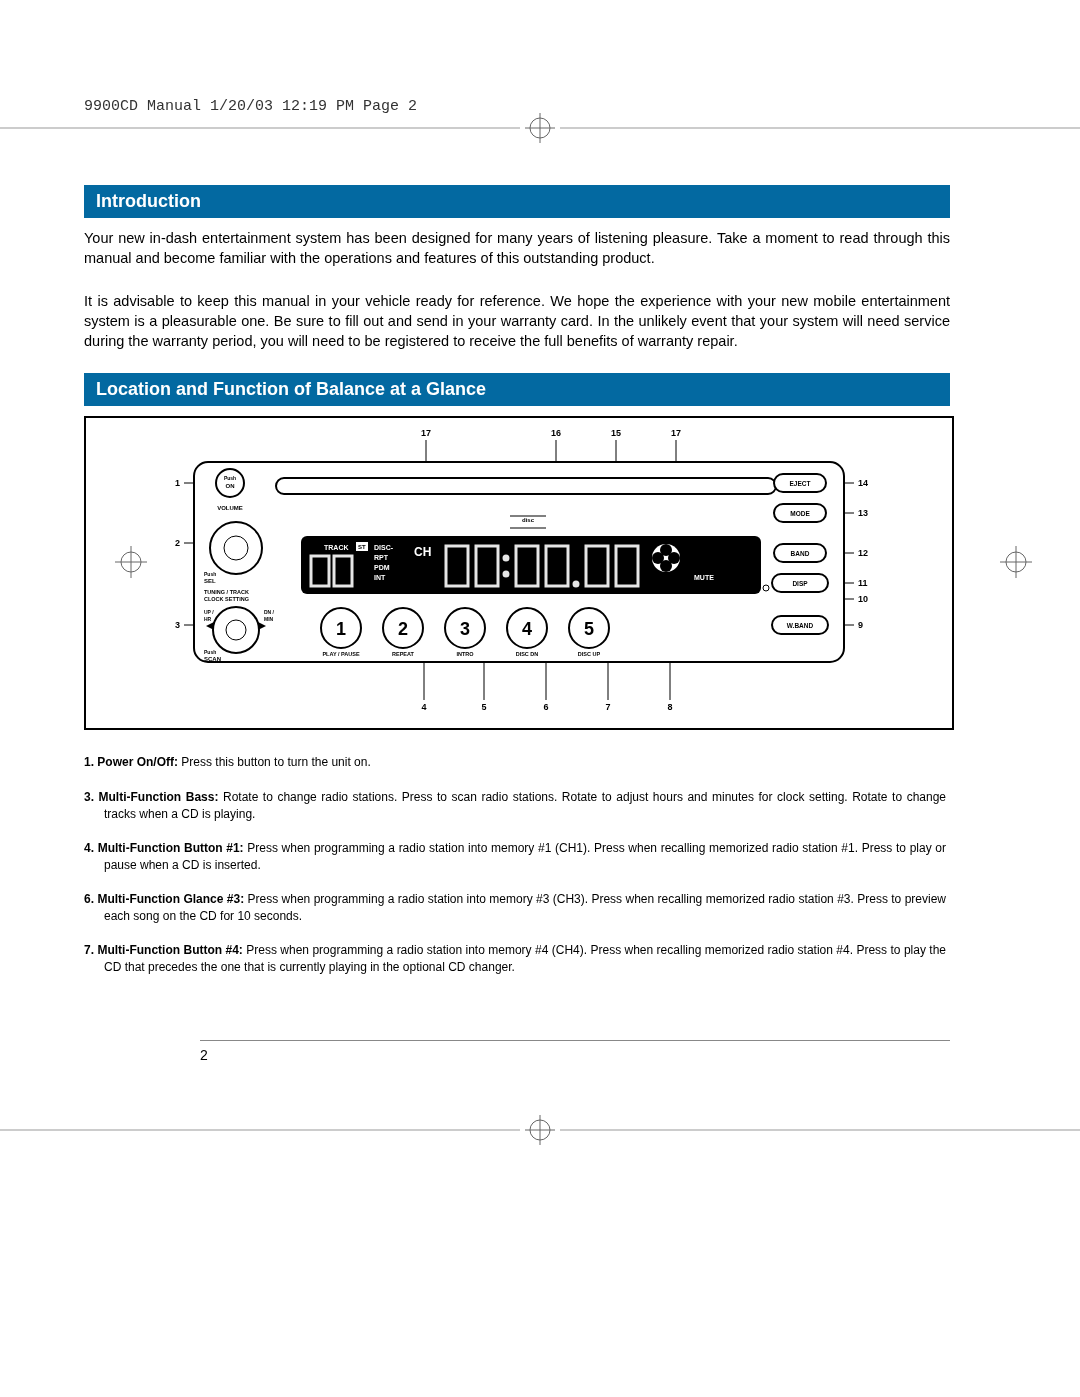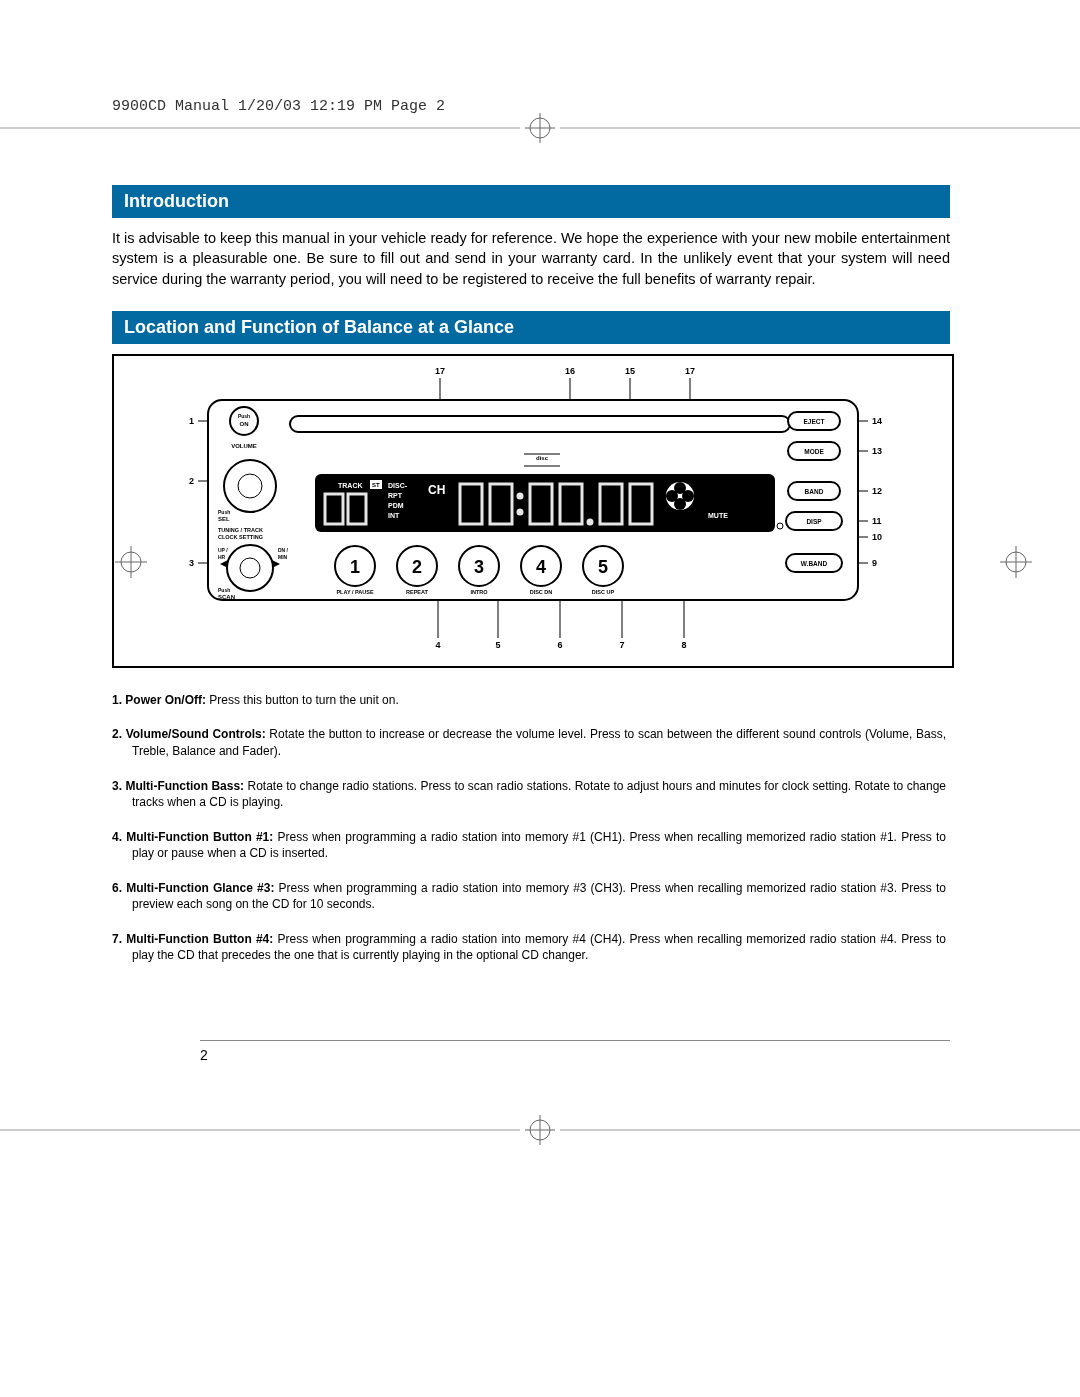--- a/index.html
+++ b/index.html
@@ -6,21 +6,21 @@
     margin: 0;
     background: #fff;
     font-family: Arial, Helvetica, sans-serif;
     color: #000;
   }
   .page {
     width: 1080px;
     height: 1397px;
     position: relative;
     box-sizing: border-box;
-    padding: 90px 130px 60px 112px;
+    padding: 90px 130px 60px 84px;
   }
   .crop-header {
     font-family: "Courier New", monospace;
     font-size: 15px;
     color: #333;
     margin: 8px 0 70px 0;
   }
   .section-bar {
     background: #0369a1;
     color: #fff;
@@ -98,20 +98,21 @@
   </svg>
   <svg class="regmark reg-right" width="36" height="36">
     <circle cx="18" cy="18" r="10" fill="none" stroke="#666"></circle>
     <line x1="18" y1="2" x2="18" y2="34" stroke="#666"></line>
     <line x1="2" y1="18" x2="34" y2="18" stroke="#666"></line>
   </svg>
 
   <div class="crop-header">9900CD Manual  1/20/03  12:19 PM  Page 2</div>
 
   <div class="section-bar">Introduction</div>
+  <p class="body-text">Your new in-dash entertainment system has been designed for many years of listening pleasure. Take a moment to read through this manual and become familiar with the operations and features of this outstanding product.</p>
   <p class="body-text">It is advisable to keep this manual in your vehicle ready for reference. We hope the experience with your new mobile entertainment system is a pleasurable one. Be sure to fill out and send in your warranty card. In the unlikely event that your system will need service during the warranty period, you will need to be registered to receive the full benefits of warranty repair.</p>
 
   <div class="section-bar">Location and Function of Balance at a Glance</div>
 
   <div class="diagram">
     <svg viewBox="0 0 746 310" width="100%" height="100%">
 
       <g font-size="9" font-weight="bold" text-anchor="middle">
         <text x="280" y="18">17</text>
         <text x="410" y="18"></text>
@@ -282,21 +283,20 @@
         <rect x="626" y="156" width="56" height="18" rx="9" fill="#fff" stroke="#000" stroke-width="2"></rect>
           <text x="654" y="168">DISP</text>
         <rect x="626" y="198" width="56" height="18" rx="9" fill="#fff" stroke="#000" stroke-width="2"></rect>
           <text x="654" y="210">W.BAND</text>
       </g>
     </svg>
   </div>
 
   <div class="ctl-list" id="ctl-list">
       <p class="ctl-item"><b>1. </b><b>Power On/Off:</b> Press this button to turn the unit on.</p>
-      <p class="ctl-item"><b>2. </b><b>Volume/Sound Controls:</b> Rotate the button to increase or decrease the volume level. Press to scan between the different sound controls (Volume, Bass, Treble, Balance and Fader).</p>
       <p class="ctl-item"><b>3. </b><b>Multi-Function Bass:</b> Rotate to change radio stations. Press to scan radio stations. Rotate to adjust hours and minutes for clock setting. Rotate to change tracks when a CD is playing.</p>
       <p class="ctl-item"><b>4. </b><b>Multi-Function Button #1:</b> Press when programming a radio station into memory #1 (CH1). Press when recalling memorized radio station #1. Press to play or pause when a CD is inserted.</p>
       <p class="ctl-item"><b>6. </b><b>Multi-Function Glance #3:</b> Press when programming a radio station into memory #3 (CH3). Press when recalling memorized radio station #3. Press to preview each song on the CD for 10 seconds.</p>
       <p class="ctl-item"><b>7. </b><b>Multi-Function Button #4:</b> Press when programming a radio station into memory #4 (CH4). Press when recalling memorized radio station #4. Press to play the CD that precedes the one that is currently playing in the optional CD changer.</p>
     </div>
 
   <div class="footer">
     <span>2</span>
   </div>
 </div>

